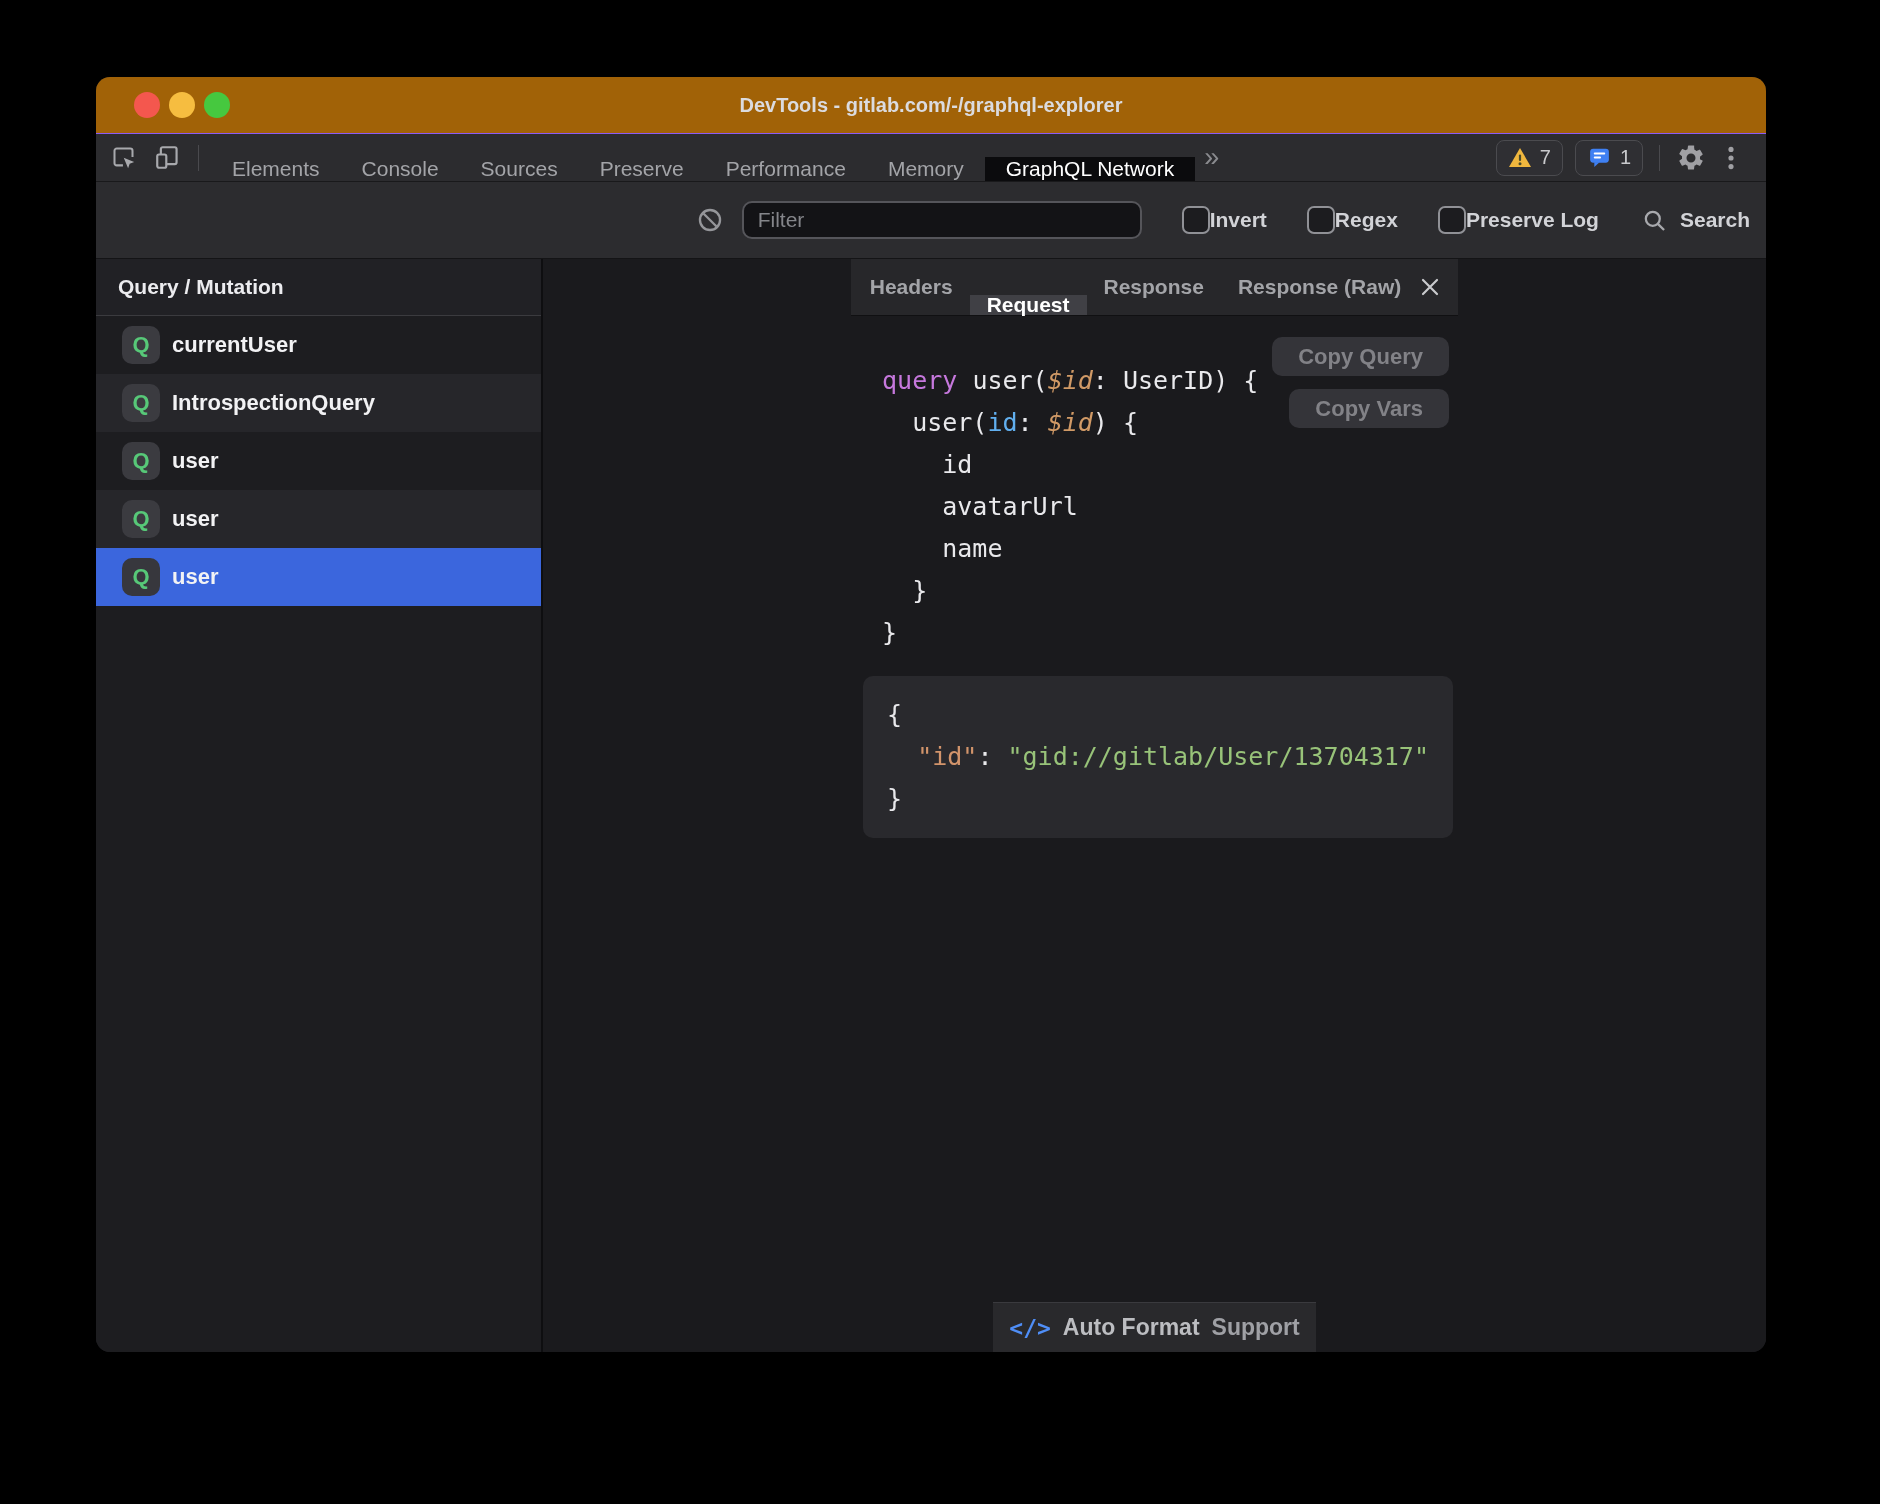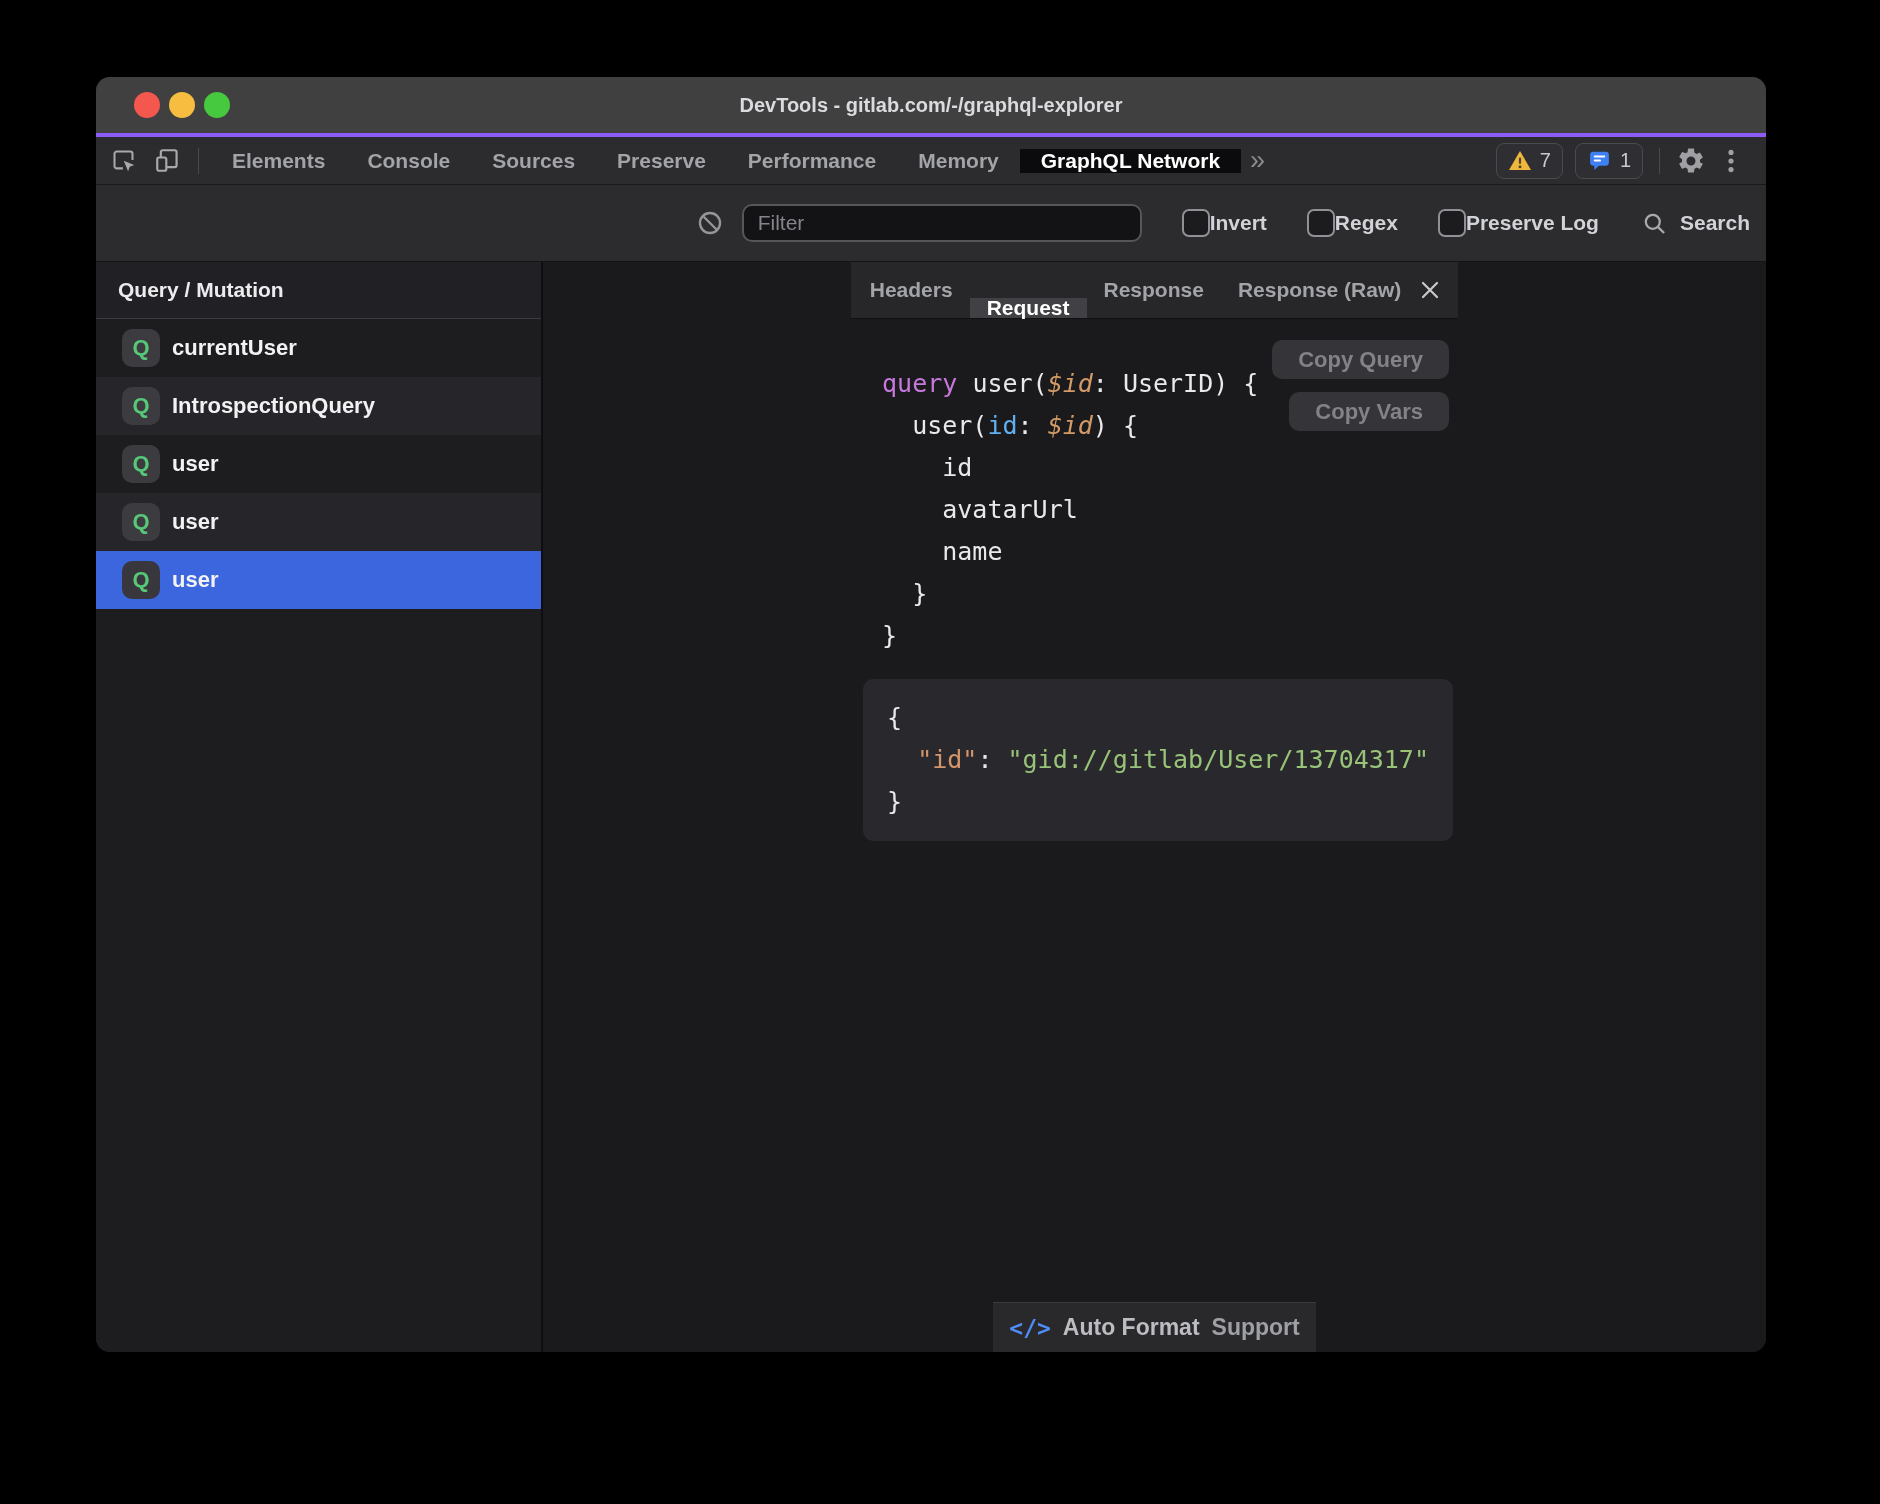--- a/index.html
+++ b/index.html
@@ -1,29 +1,29 @@
 <!DOCTYPE html>
 <html><head>
 <meta charset="utf-8">
 <style>
   html,body{margin:0;padding:0;background:#000;width:1880px;height:1504px;overflow:hidden;font-family:"Liberation Sans",sans-serif;}
   .window{position:absolute;left:96px;top:77px;width:1670px;height:1275px;background:#202024;border-radius:14px;overflow:hidden;display:flex;flex-direction:column;}
 
   
-  .titlebar{height:56px;flex:none;background:#404040;border-bottom:4px solid #8b5cf6;display:flex;align-items:center;position:relative;}
+  .titlebar{height:56px;flex:none;background:#a16207;border-bottom:1px solid #8b5cf6;display:flex;align-items:center;position:relative;}
   .traffic{position:absolute;left:38px;display:flex;gap:9px;}
   .light{width:26px;height:26px;border-radius:50%;}
   .light.red{background:#f4574e}.light.yellow{background:#f6bd40}.light.green{background:#46c83f}
   .title{flex:1;text-align:center;color:#dbdbdf;font-size:20px;font-weight:bold;}
 
   
   .tabbar{height:47px;flex:none;background:#2c2c2f;border-bottom:1px solid #19191b;display:flex;align-items:stretch;}
   .tb-icons{display:flex;align-items:center;padding:0 4px 0 14px;gap:16px;}
   .tb-sep{width:1px;height:26px;background:#4a4a4e;margin:auto 12px;}
-  .tabs{display:flex;align-items:center;font-weight:bold;}
+  .tabs{display:flex;align-items:flex-end;}
   .tab{display:flex;align-items:center;padding:0 21px;color:#a3a4a8;font-size:21px;white-space:nowrap;}
   .tab.selected{background:#0b0b0d;color:#fff;}
   .chevron{display:flex;align-items:center;color:#8a8b8f;font-size:27px;padding:0 9px;}
   .tb-right{margin-left:auto;display:flex;align-items:center;gap:12px;padding-right:22px;}
   .badge-box{display:flex;align-items:center;gap:8px;height:34px;padding:0 11px;border:1px solid #4b4b4f;border-radius:8px;background:#2f2f33;}
   .badge-count{color:#c9cacd;font-size:20px;}
   .icon-btn{display:flex;align-items:center;justify-content:center;}
 
   
   .filterbar{height:76px;flex:none;background:#2c2c2f;border-bottom:1px solid #141416;display:flex;align-items:center;padding:0 16px;justify-content:flex-end;}

